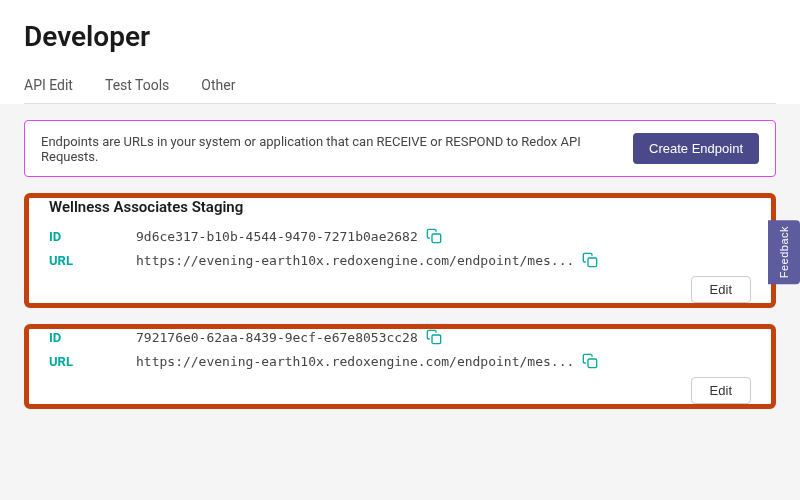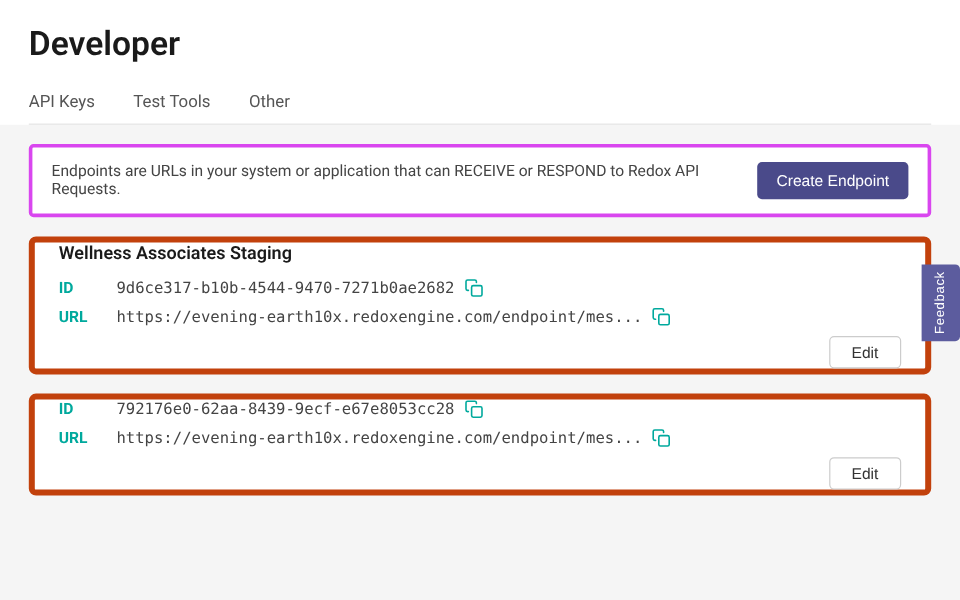--- a/index.html
+++ b/index.html
@@ -48,21 +48,21 @@
       border-bottom: 3px solid #00a99d;
       font-weight: 500;
     }
     .content-area {
       padding: 16px 24px;
       background: #f5f5f5;
       min-height: calc(100% - 100px);
     }
     .info-banner {
       background: #fff;
-      border: 3px solid #d946ef;
+      border: 1px solid #d946ef;
       border-radius: 4px;
       padding: 12px 16px;
       display: flex;
       align-items: center;
       justify-content: space-between;
       margin-bottom: 16px;
     }
     .info-banner-text {
       font-size: 13px;
       color: #444;
@@ -100,20 +100,21 @@
     .endpoint-label {
       color: #00a99d;
       font-weight: 700;
       width: 48px;
       flex-shrink: 0;
     }
     .endpoint-value {
       color: #444;
       font-family: monospace;
       font-size: 13px;
+      margin-left: 39px;
     }
     .copy-icon {
       margin-left: 8px;
       cursor: pointer;
       color: #00a99d;
       display: inline-flex;
       align-items: center;
     }
     .copy-icon svg {
       width: 16px;
@@ -152,21 +153,21 @@
       letter-spacing: 0.5px;
     }
   </style>
 </head>
 <body>
 
 <div class="main-content">
   <div class="page-header">
     <h1 class="page-title">Developer</h1>
     <nav class="nav-tabs">
-      <a class="nav-tab">API Keys</a>
+      <a class="nav-tab">API Edit</a>
       <a class="nav-tab">Test Tools</a>
       <a class="nav-tab">Other</a>
     </nav>
   </div>
 
   <div class="content-area">
     <div class="info-banner">
       <span class="info-banner-text">Endpoints are URLs in your system or application that can RECEIVE or RESPOND to Redox API Requests.</span>
       <button class="create-btn">Create Endpoint</button>
     </div>

